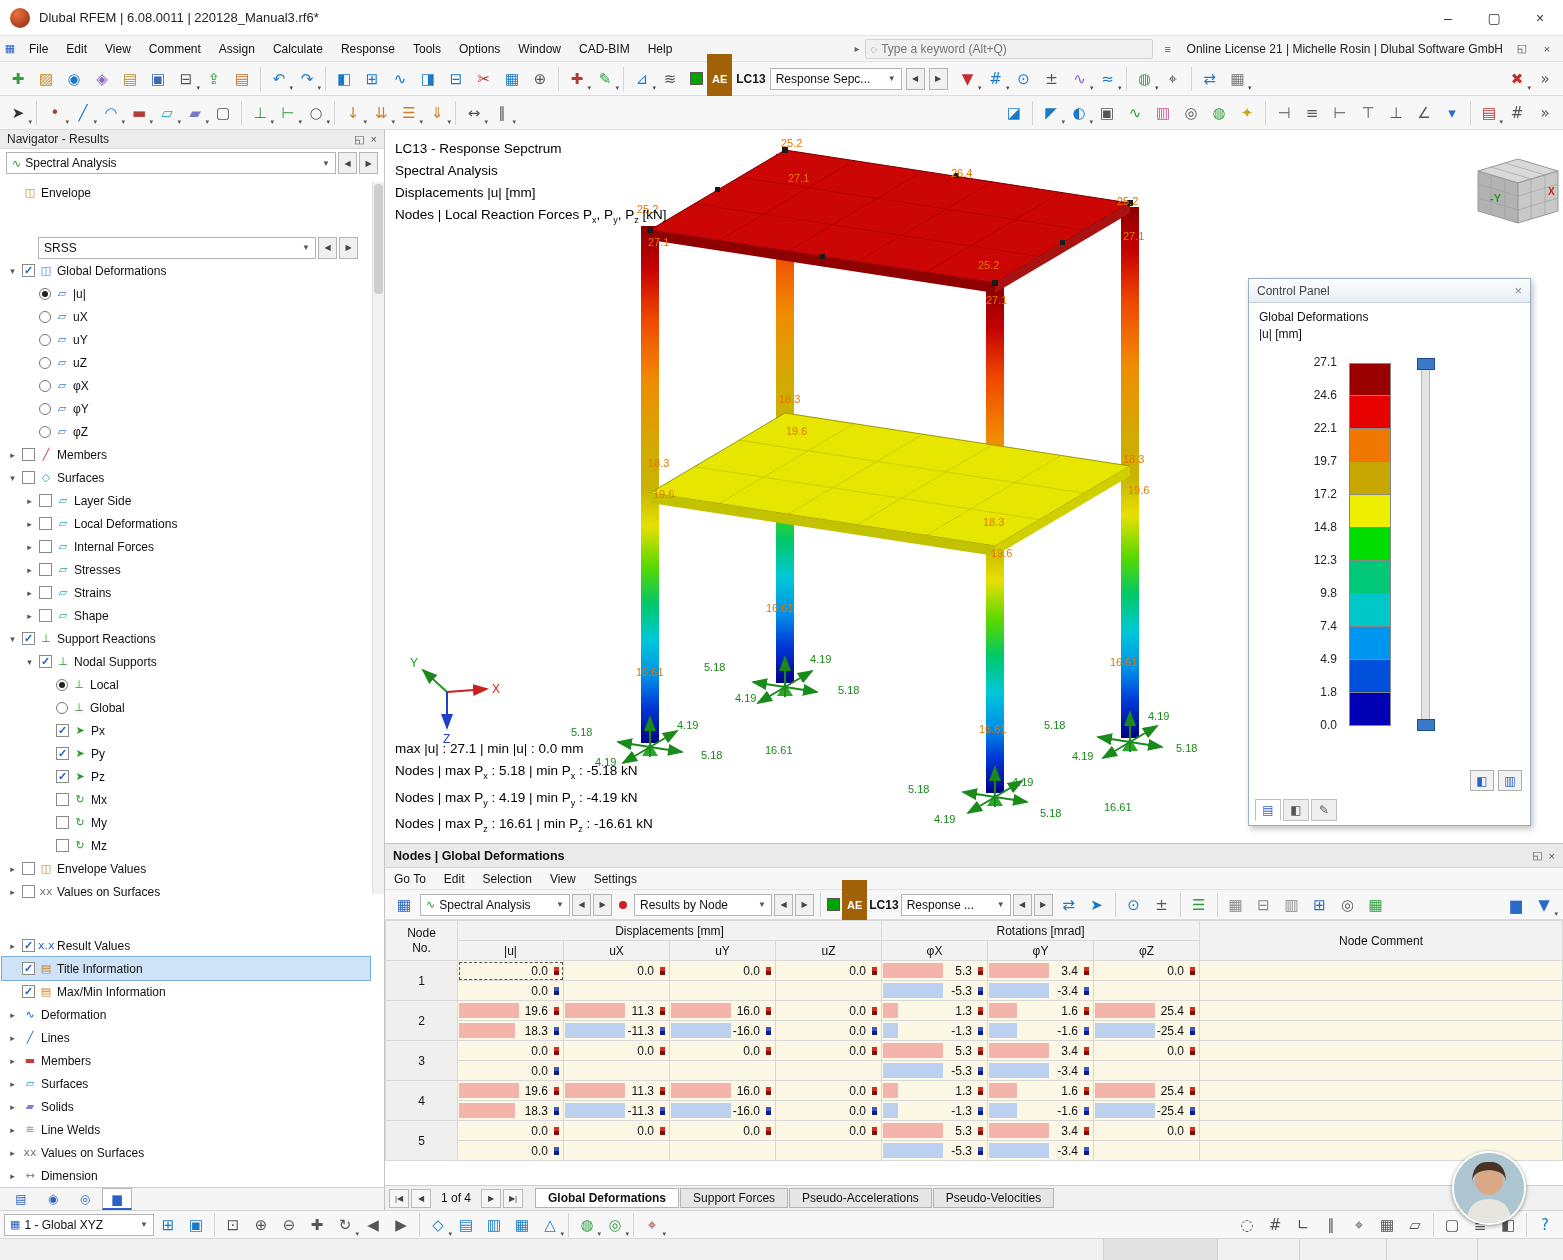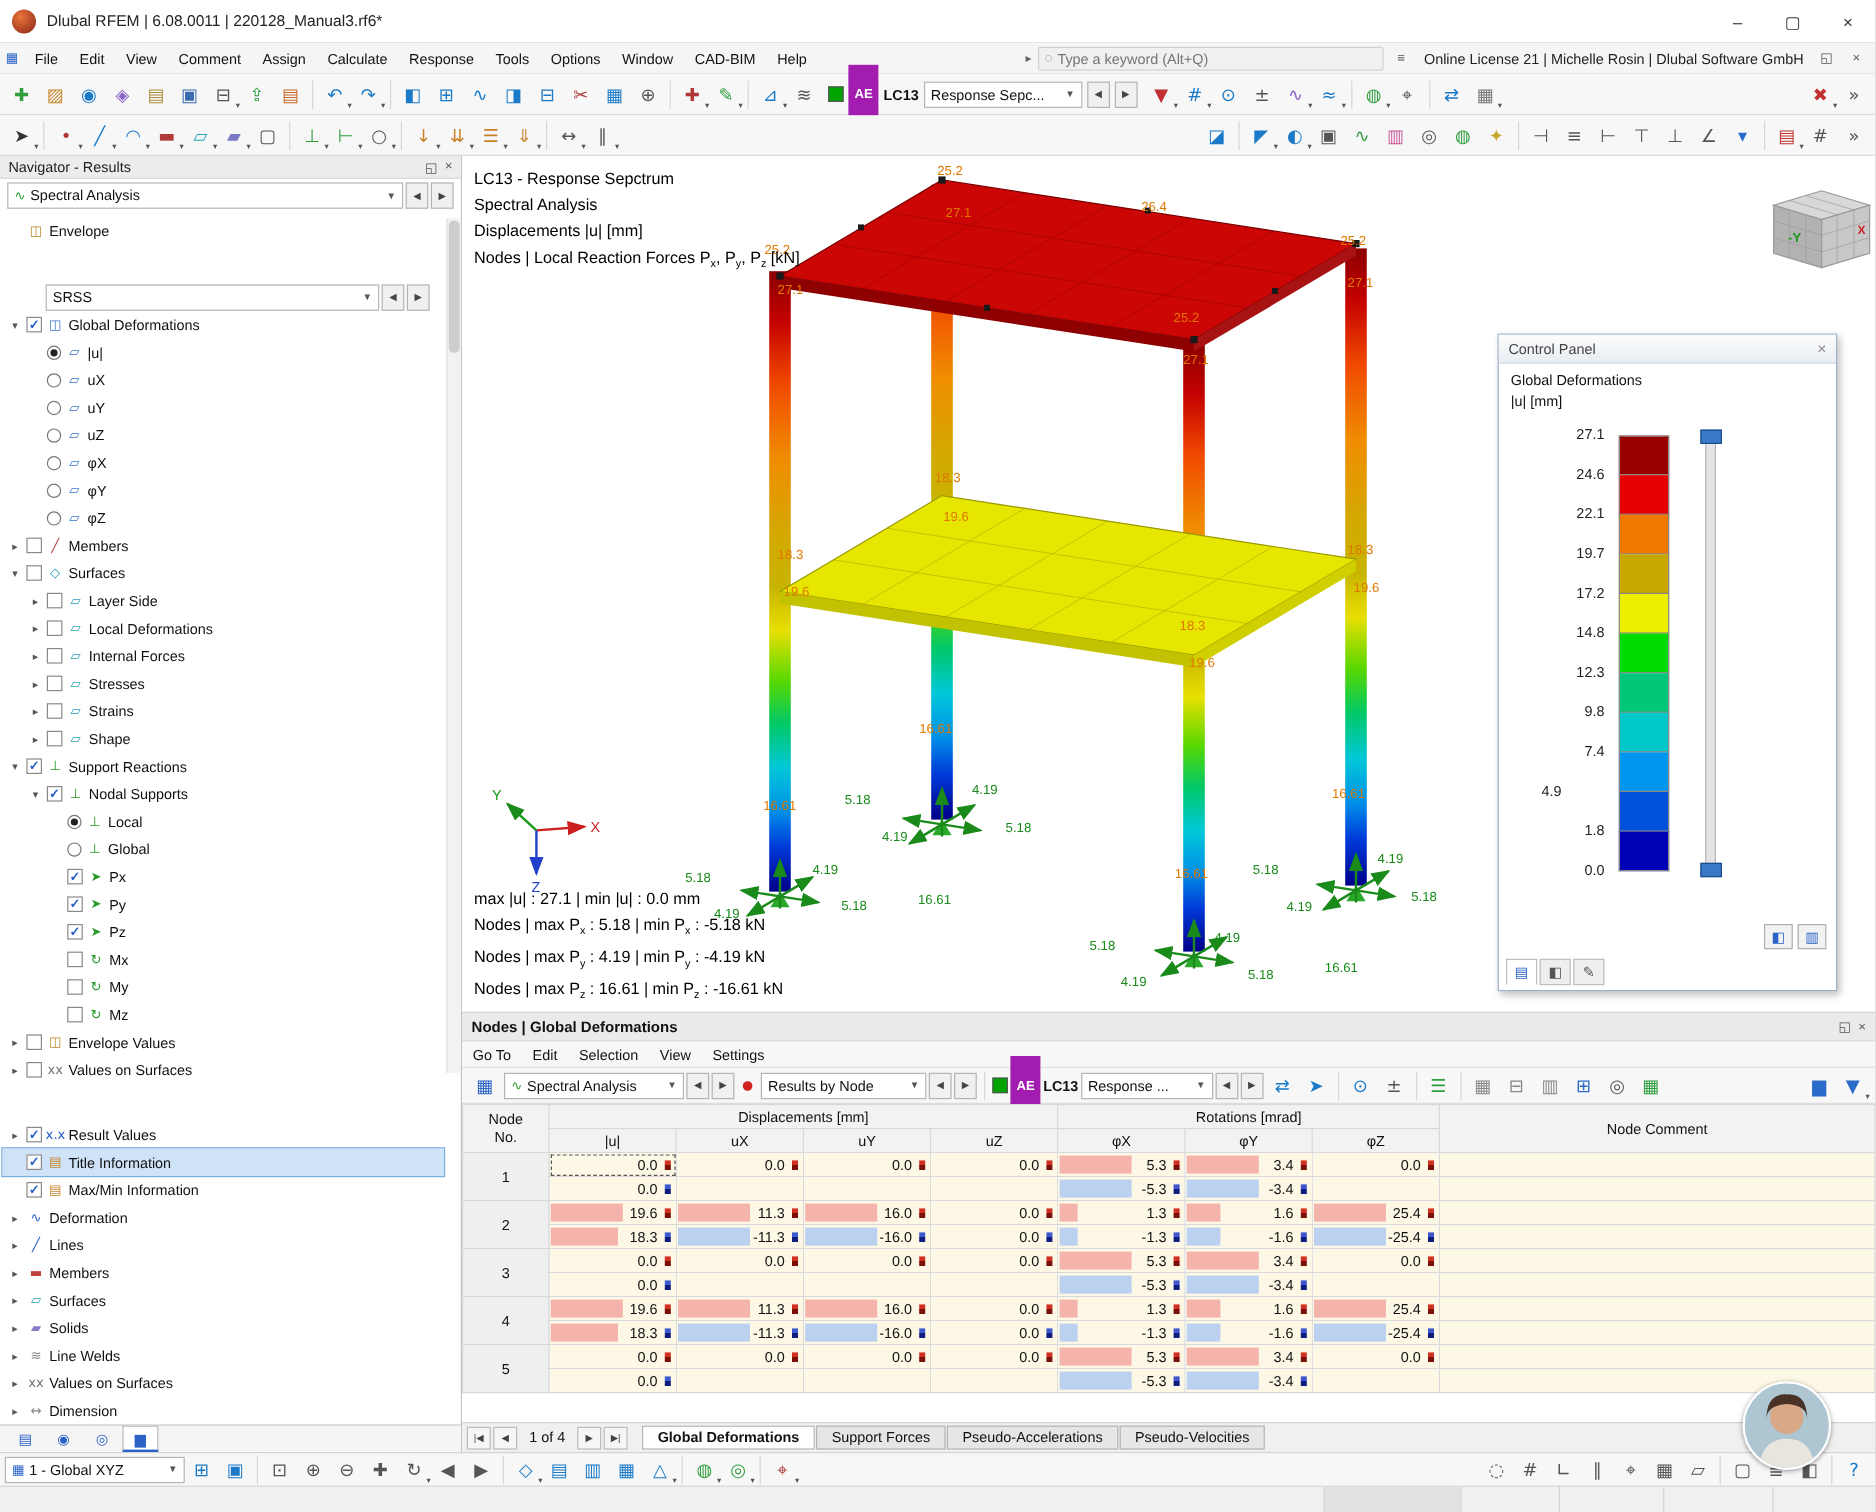--- a/index.html
+++ b/index.html
@@ -24,21 +24,21 @@
 .mh-icon{width:20px;text-align:center;color:#555;font-size:11px}
 
 .toolbar{background:#f7f7f7;border-bottom:1px solid #dcdcdc;display:flex;align-items:center;padding:0 4px;flex:0 0 auto}
 #toolbar1,#toolbar2{height:34px}
 .tbicon{width:26px;height:26px;display:inline-flex;align-items:center;justify-content:center;font-family:"DejaVu Sans",sans-serif;font-size:15px;border-radius:2px;position:relative;margin:0 1px;flex:0 0 auto;cursor:default}
 .tbicon .caret{position:absolute;right:-1px;bottom:0;font-size:7px;color:#555}
 .tbsep{width:1px;height:24px;background:#d6d6d6;margin:0 4px;flex:0 0 auto}
 .tbpush{flex:1}
 .lcgroup{display:flex;align-items:center;gap:4px;margin:0 6px;flex:0 0 auto}
 .lcswatch{width:13px;height:13px;background:#00a400;border:1px solid #555;display:inline-block}
-.aebadge{background:#a21caf;color:#fff;font-size:11px;padding:19px 5px;font-weight:bold}
+.aebadge{background:#a16207;color:#fff;font-size:11px;padding:19px 5px;font-weight:bold}
 .lclabel{font-weight:bold;font-size:12px}
 .combo{height:22px;border:1px solid #b4b4b4;background:#fff;display:flex;align-items:center;padding:0 5px;gap:4px;white-space:nowrap}
 .combo .car{margin-left:auto;color:#555;font-size:8px}
 .lccombo{width:132px}
 .navbtn{width:19px;height:22px;border:1px solid #b4b4b4;background:#f0f0f0;display:flex;align-items:center;justify-content:center;font-size:8px;color:#444;flex:0 0 auto}
 
 .main{flex:1;display:flex;min-height:0}
 
 .navigator{width:385px;flex:0 0 auto;border-right:1px solid #c4c4c4;display:flex;flex-direction:column;position:relative;background:#fff}
 .nav-header{height:24px;background:#ececec;border-bottom:1px solid #d8d8d8;display:flex;align-items:center;padding:0 7px;gap:6px}
@@ -789,21 +789,21 @@
             </div>
           <div class="scale-val" style="top: 4px;">27.1</div>
               <div class="scale-val" style="top: 37px;">24.6</div>
               <div class="scale-val" style="top: 70px;">22.1</div>
               <div class="scale-val" style="top: 103px;">19.7</div>
               <div class="scale-val" style="top: 136px;">17.2</div>
               <div class="scale-val" style="top: 169px;">14.8</div>
               <div class="scale-val" style="top: 202px;">12.3</div>
               <div class="scale-val" style="top: 235px;">9.8</div>
               <div class="scale-val" style="top: 268px;">7.4</div>
-              <div class="scale-val" style="top: 301px; text-align: center;">4.9</div>
+              <div class="scale-val" style="top: 301px;">4.9</div>
               <div class="scale-val" style="top: 334px;">1.8</div>
               <div class="scale-val" style="top: 367px;">0.0</div>
             </div>
           <div class="cp-buttons">
             <div class="cpbtn">◧</div>
             <div class="cpbtn">▥</div>
           </div>
           <div class="cp-tabs">
             <div class="cptab active">▤</div>
             <div class="cptab">◧</div>

